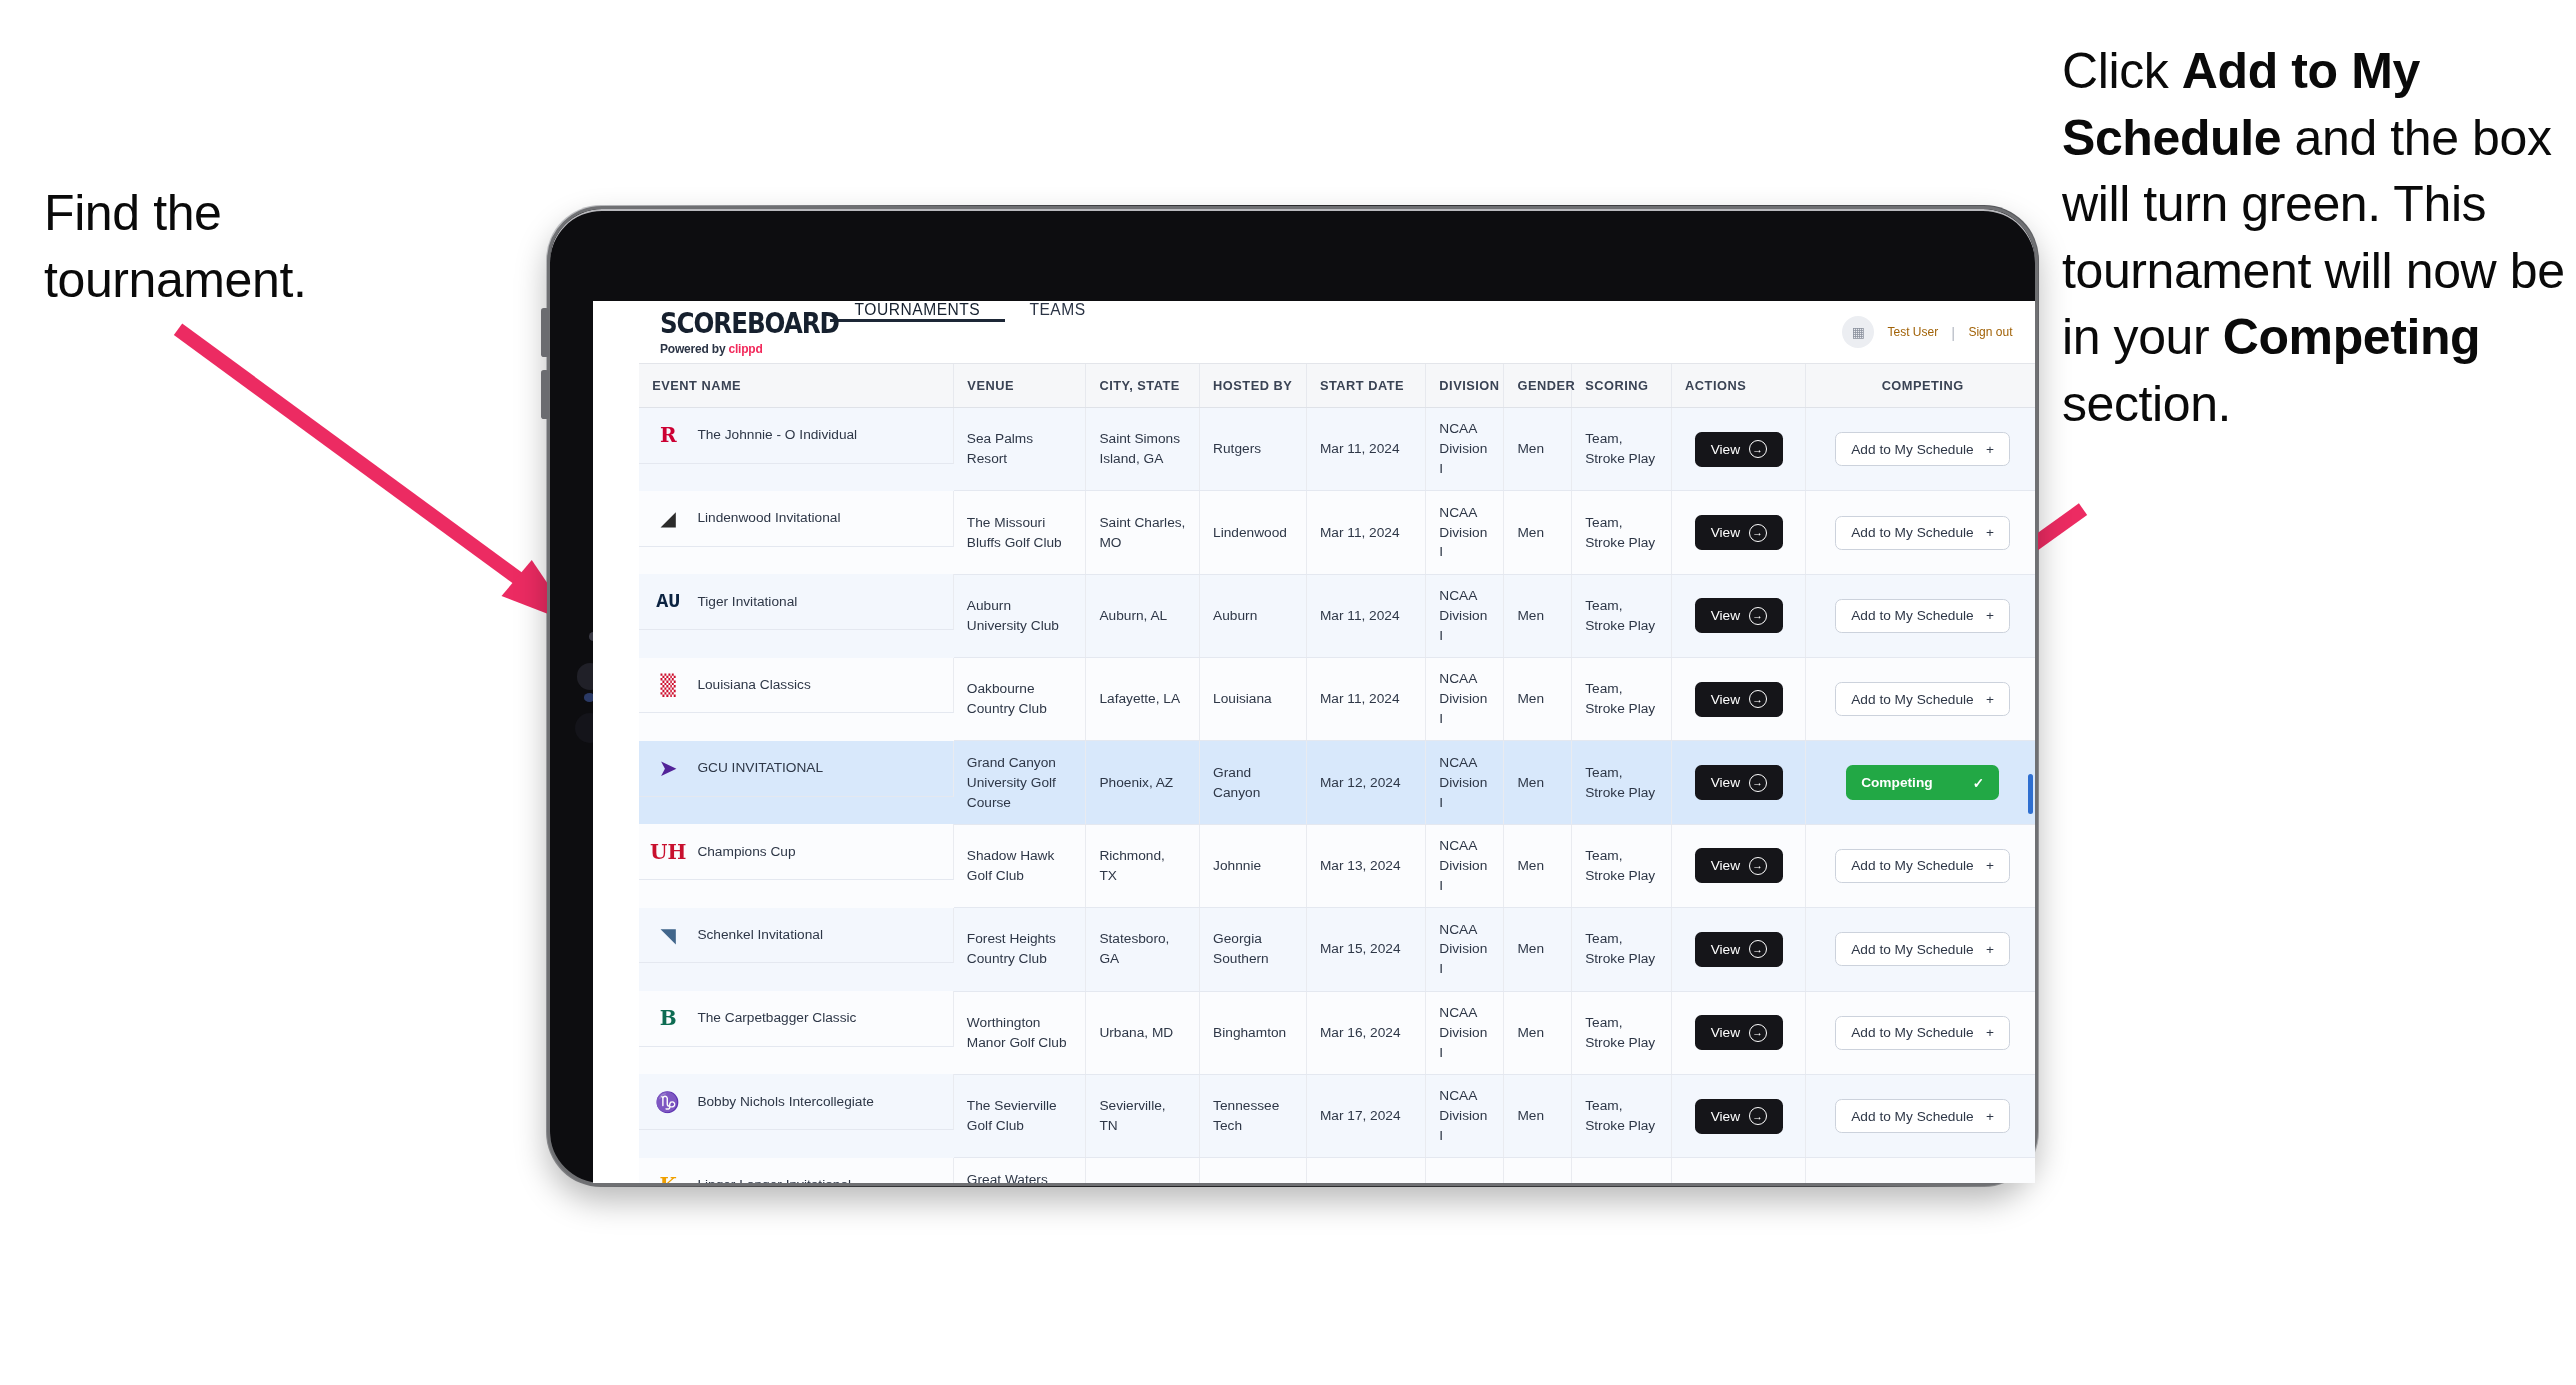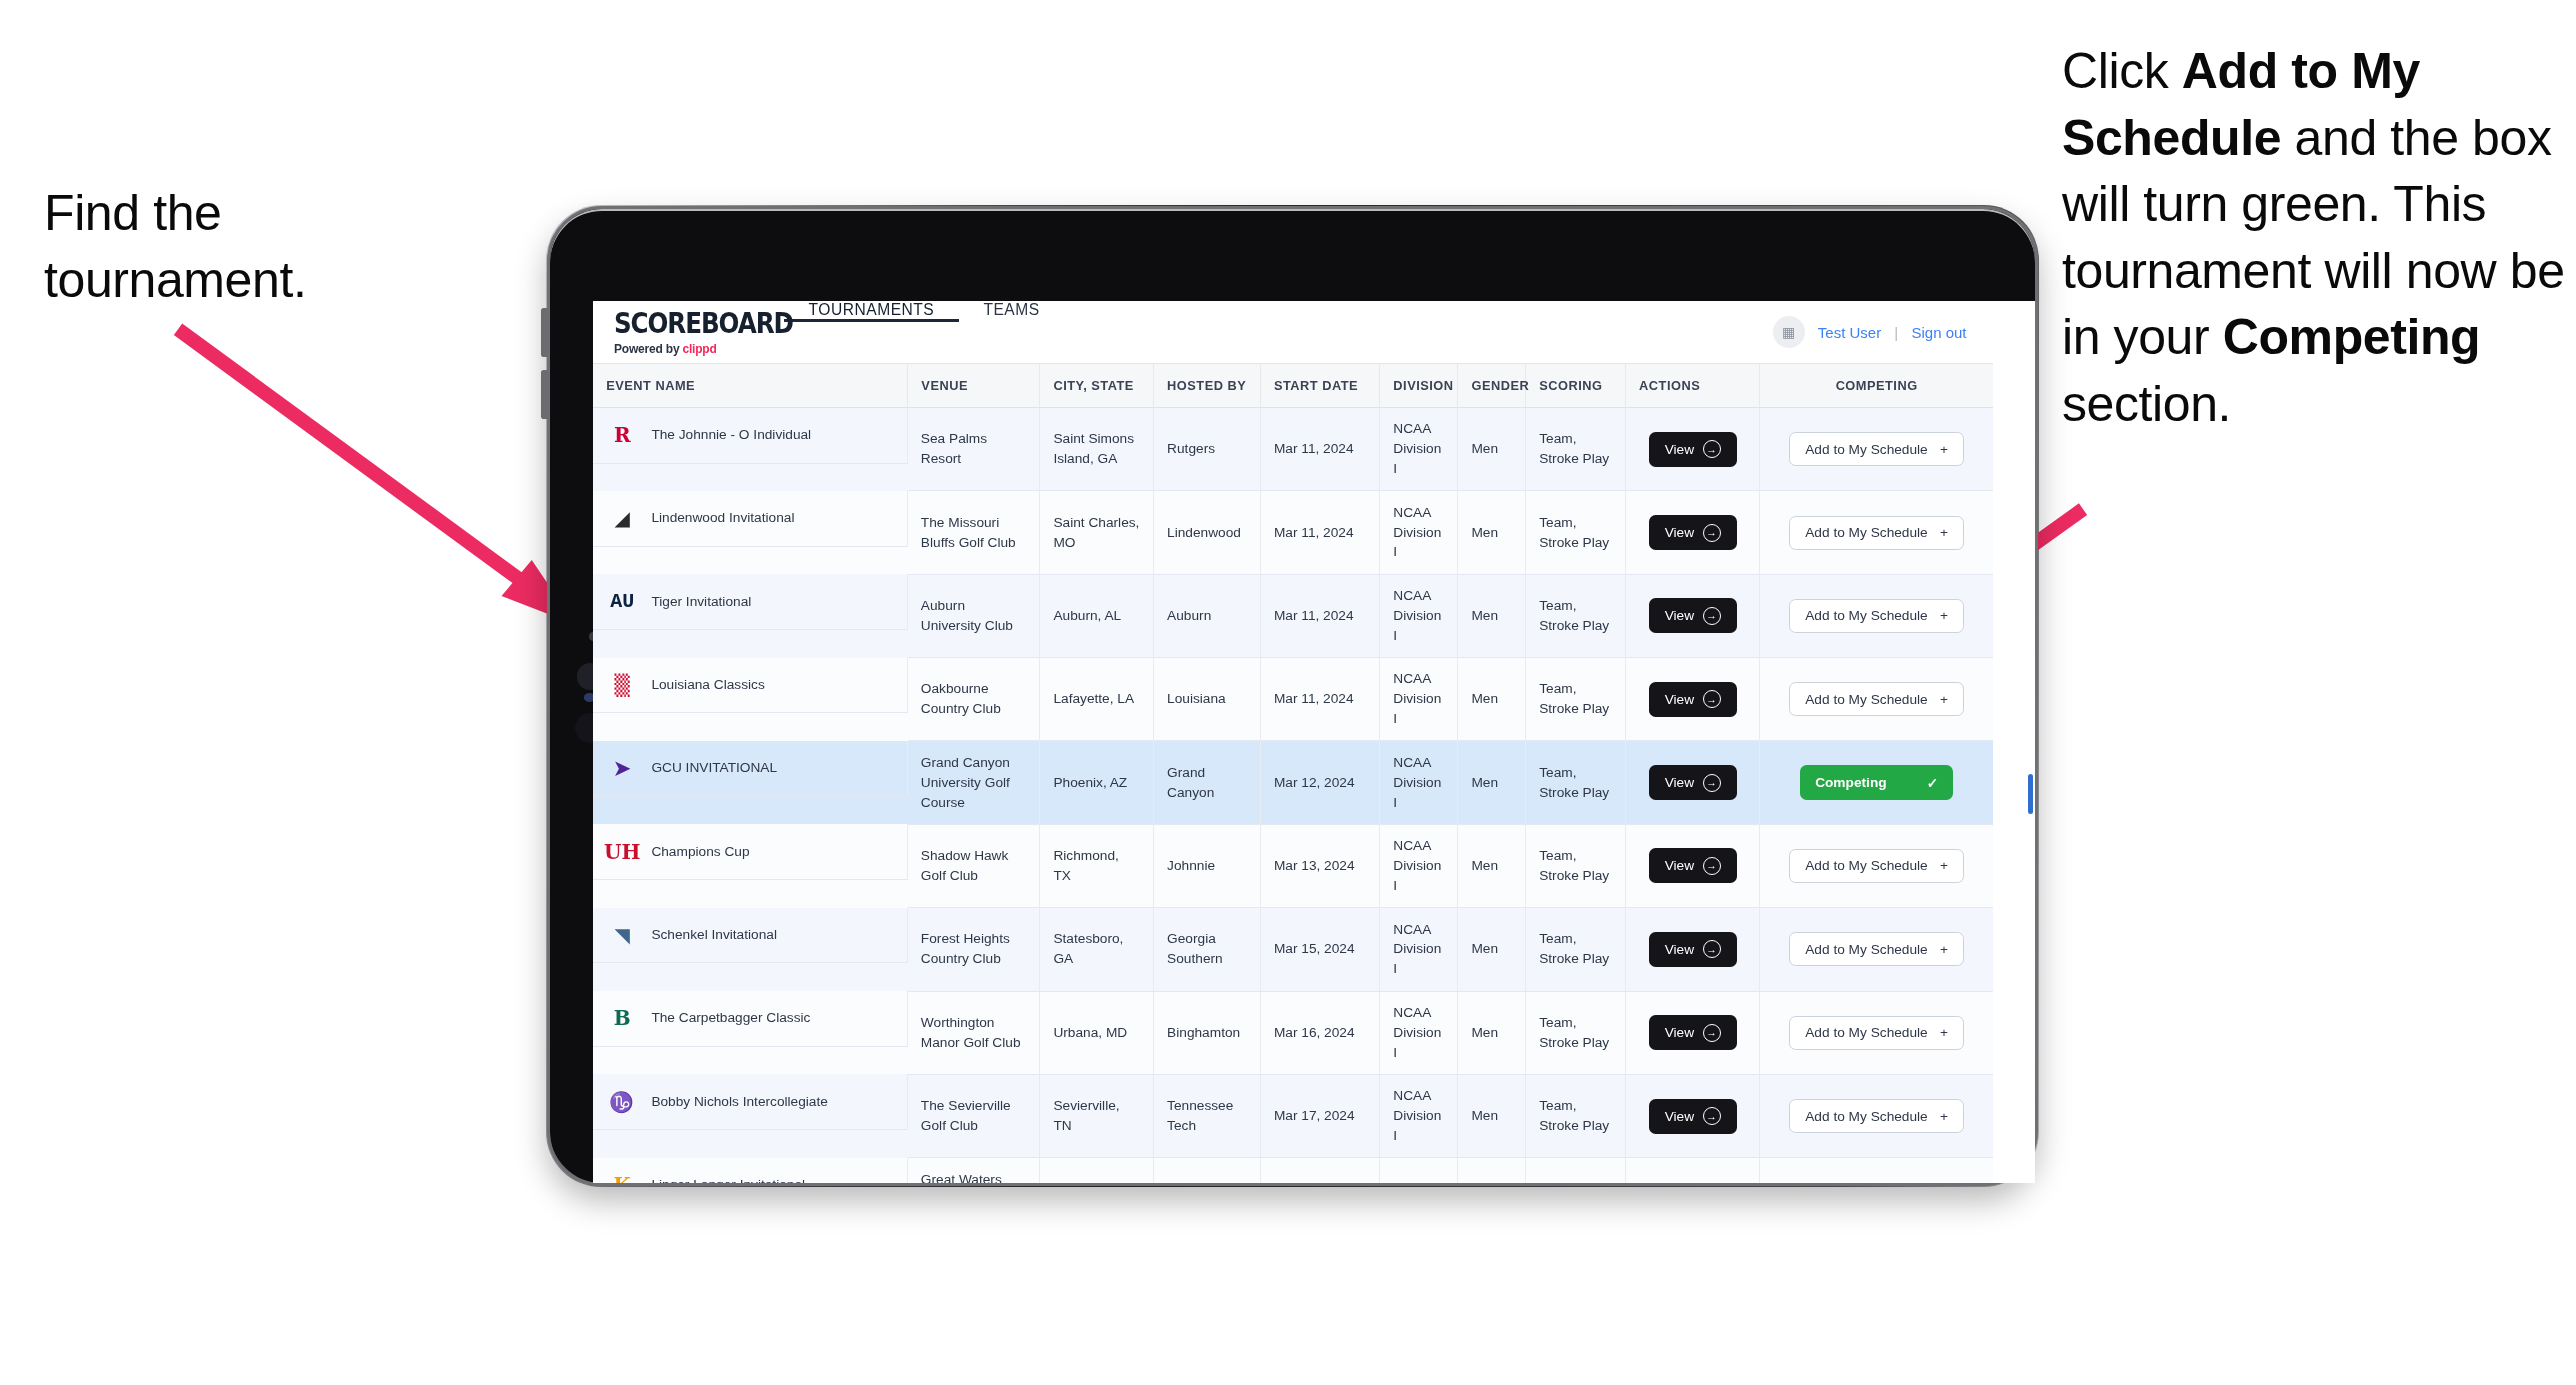--- a/index.html
+++ b/index.html
@@ -35,21 +35,21 @@
   #lens-1{left:26.5px;top:454px;width:26.5px;height:26.5px;background:#202028;}
   #lens-2{left:24.6px;top:504px;width:30px;height:30px;background:#14141a;}
   #dot{position:absolute;left:39px;top:423px;width:8.5px;height:8.5px;border-radius:50%;background:#3a3a44;}
   #speck{position:absolute;left:34px;top:484px;width:11.4px;height:8.5px;border-radius:50%;background:#2b3a66;}
 
   
   #screen{
     position:absolute;left:43px;top:92px;right:0;bottom:0;
     background:#ffffff;overflow:hidden;
   }
-  #page{width:1400px;background:#fff;}
+  #page{width:1400px;background:#fff;padding-left:46px;}
 
   
   #topbar{display:flex;align-items:stretch;height:62px;background:#fff;border-bottom:0.9px solid #e3e5ea;}
   #brand{padding:8.5px 0 0 21px;width:170px;}
   .brand-word{
     font-family:"DejaVu Sans",sans-serif;font-weight:700;font-size:24.6px;
     letter-spacing:-1.1px;color:#16202e;line-height:1;
     transform:scaleY(1.16);transform-origin:left top;
   }
   .brand-sub{font-size:12px;color:#2b3445;margin-top:7.6px;font-weight:600;letter-spacing:-0.2px;}
@@ -59,21 +59,21 @@
     display:flex;align-items:center;padding:0 24.6px;font-size:15.6px;
     color:#2b3445;letter-spacing:0.5px;border-bottom:3.8px solid transparent;
     cursor:pointer;
   }
   .navtab.active{border-bottom-color:#1d2736;color:#16202e;}
   #topright{margin-left:auto;display:flex;align-items:center;gap:13.2px;padding-right:26.5px;}
   #avatar{
     width:32px;height:32px;border-radius:50%;background:#eceef2;
     display:flex;align-items:center;justify-content:center;color:#8a909c;font-size:14px;
   }
-  .userlink{font-size:15px;color:#3b82f6;cursor:pointer;}
+  .userlink{font-size:12px;color:#a16207;cursor:pointer;}
   .usersep{color:#b6bbc4;font-size:15px;}
 
   
   table{border-collapse:collapse;width:100%;table-layout:fixed;}
   thead th{
     background:#f6f7f9;color:#3a4354;font-size:12.8px;letter-spacing:0.5px;
     text-align:left;font-weight:600;padding:14px 13.2px;
     border-right:0.9px solid #e7e9ee;border-bottom:0.9px solid #dfe2e8;
     white-space:nowrap;
   }

